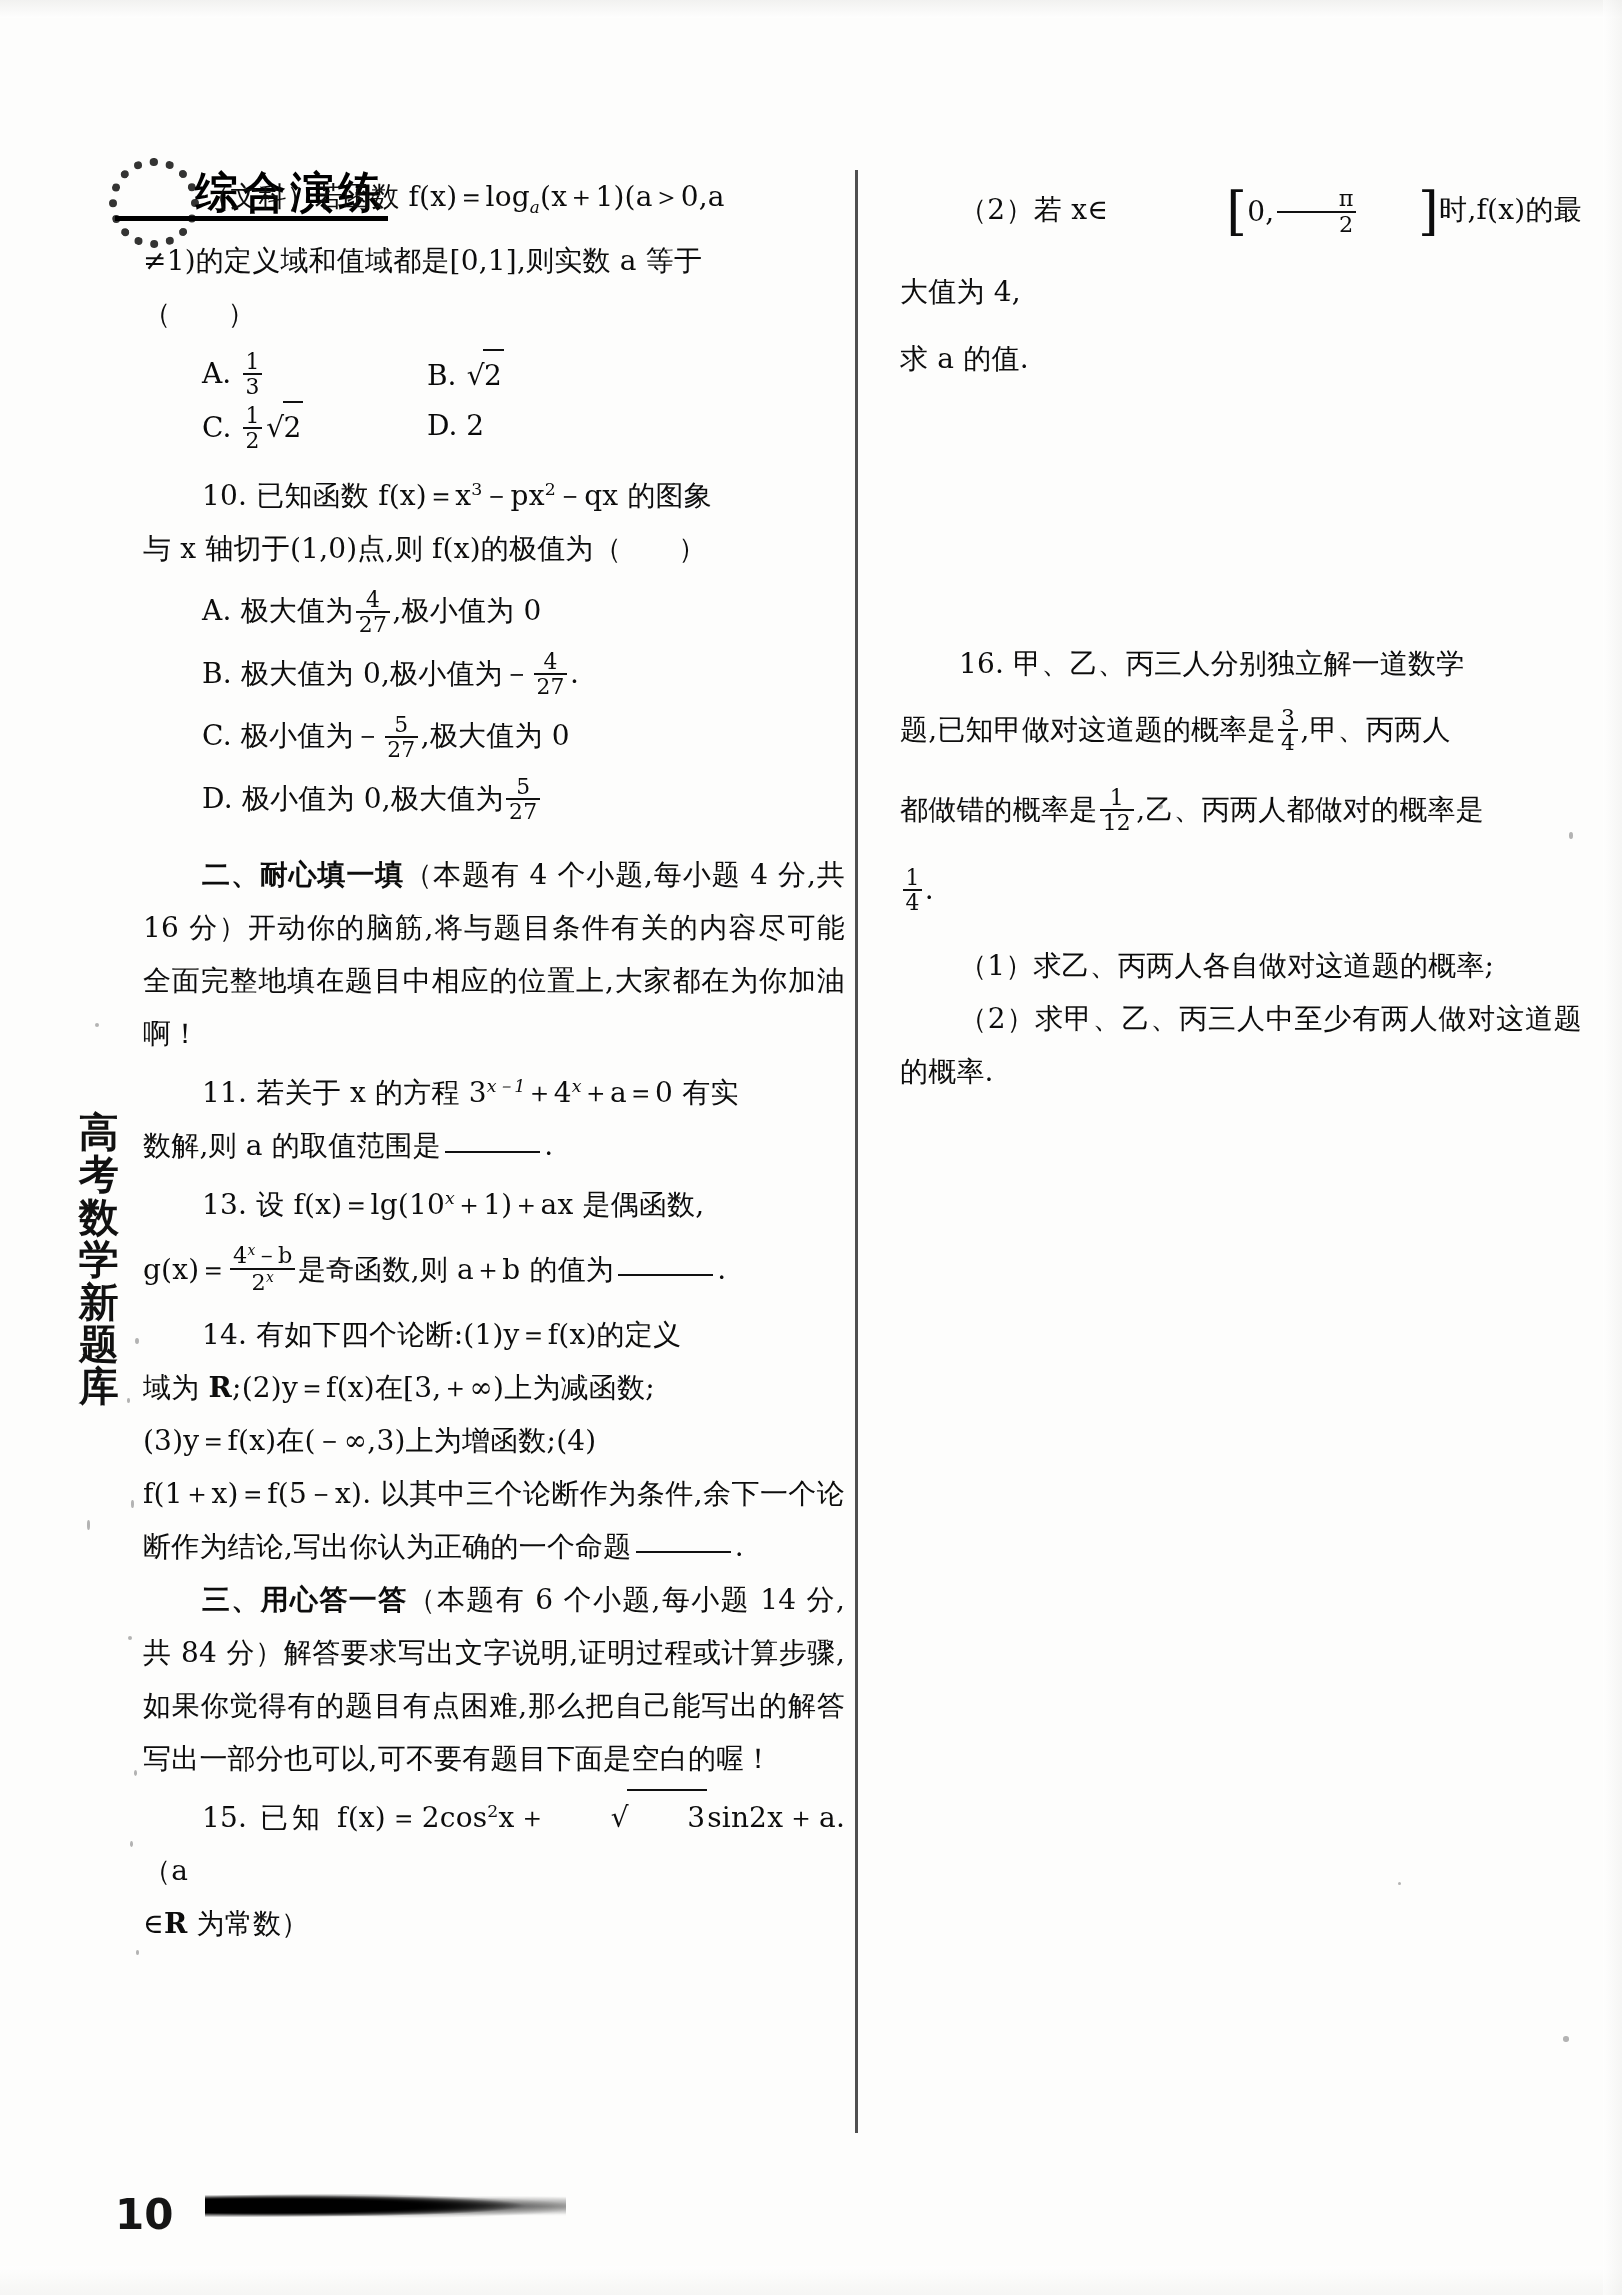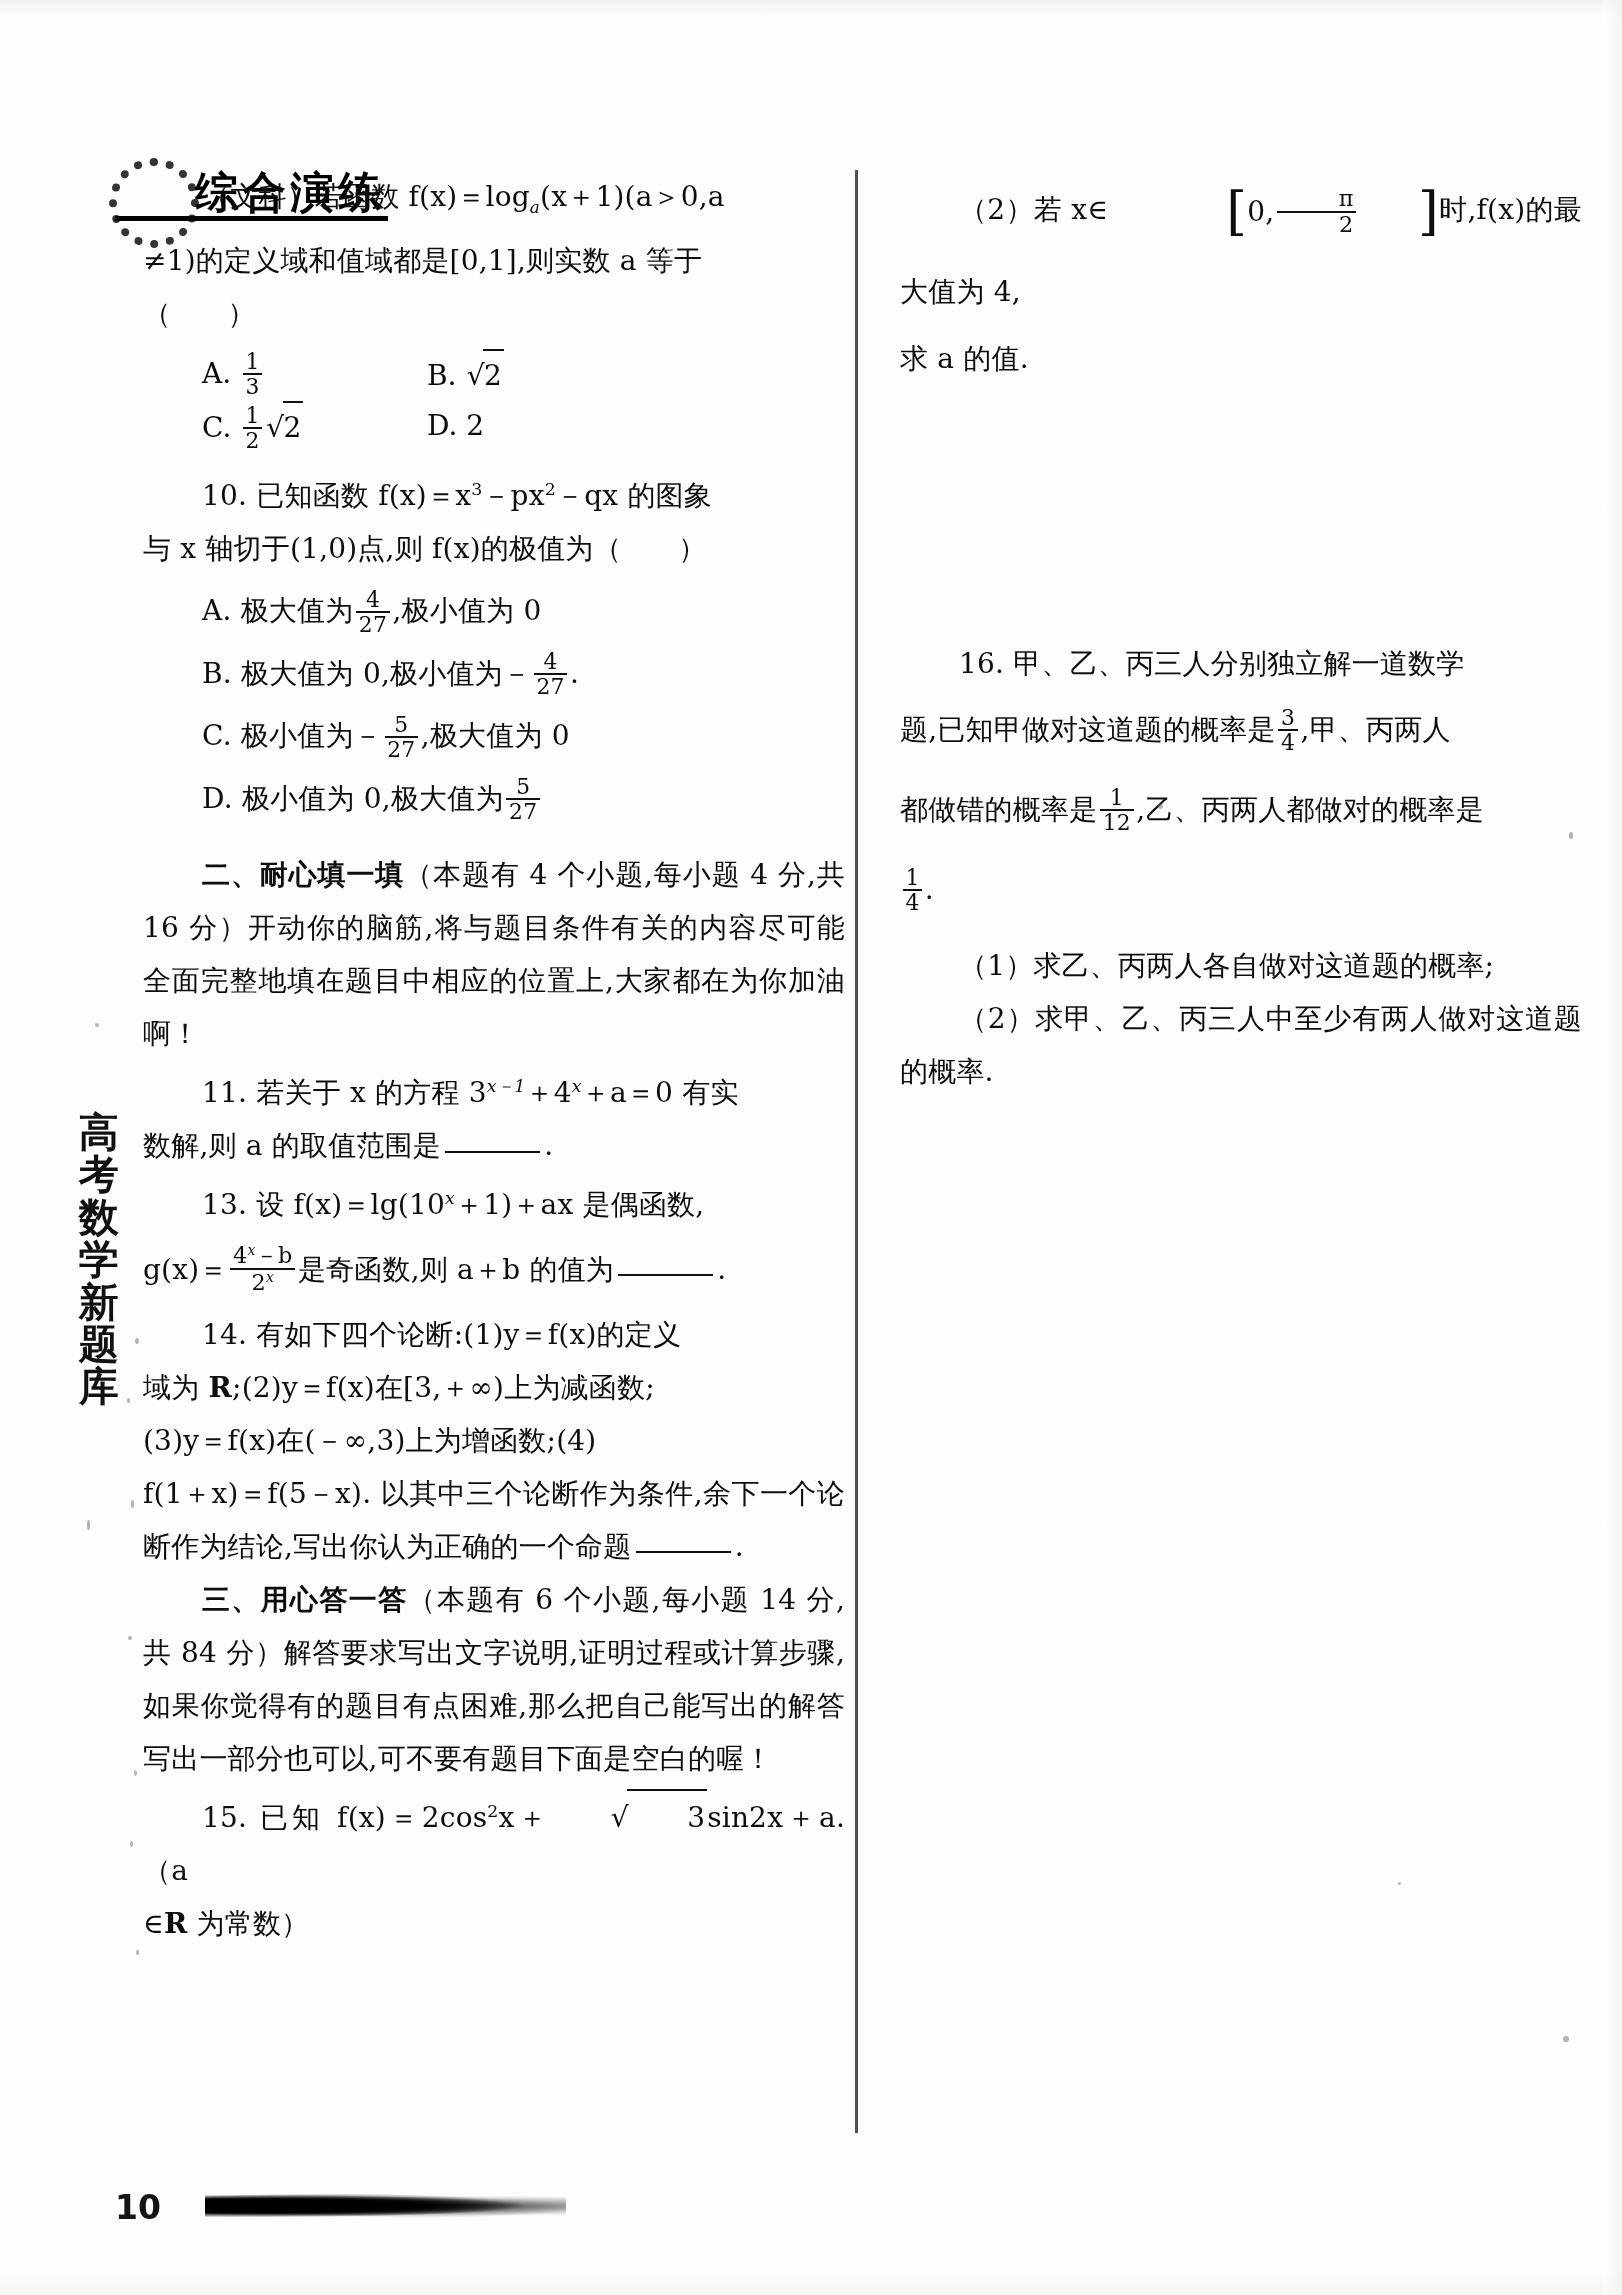--- a/index.html
+++ b/index.html
@@ -126,24 +126,24 @@
   .blank { display:inline-block; width:95px; border-bottom:2.7px solid #111; margin:0 4.1px; vertical-align:2.7px; }
 
   
   .choice-row { display:flex; font-size:28px; line-height:50px; }
   .choice-row .opt { }
   .choice-a { width:225px; }
 
   
   #footer { position:absolute; left:0; bottom:0; width:1623px; height:123px; }
   #page-number {
-    position:absolute; left:115px; bottom:68px;
+    position:absolute; left:115px; bottom:56px;
     font-family:"DejaVu Sans","Liberation Sans",sans-serif;
     font-weight:bold;
-    font-size:33px;
+    font-size:42px;
     color:#151515;
   }
   #footer-smudge {
     position:absolute; left:205px; bottom:76px;
     width:361px; height:26px;
     background:
       radial-gradient(ellipse at 12% 50%, #0d0d0d 0%, #0d0d0d 38%, rgba(0,0,0,0) 62%),
       radial-gradient(ellipse at 34% 46%, #1a1a1a 0%, rgba(0,0,0,.75) 30%, rgba(0,0,0,0) 58%),
       radial-gradient(ellipse at 58% 54%, rgba(0,0,0,.62) 0%, rgba(0,0,0,0) 55%),
       radial-gradient(ellipse at 78% 48%, rgba(0,0,0,.40) 0%, rgba(0,0,0,0) 52%),

